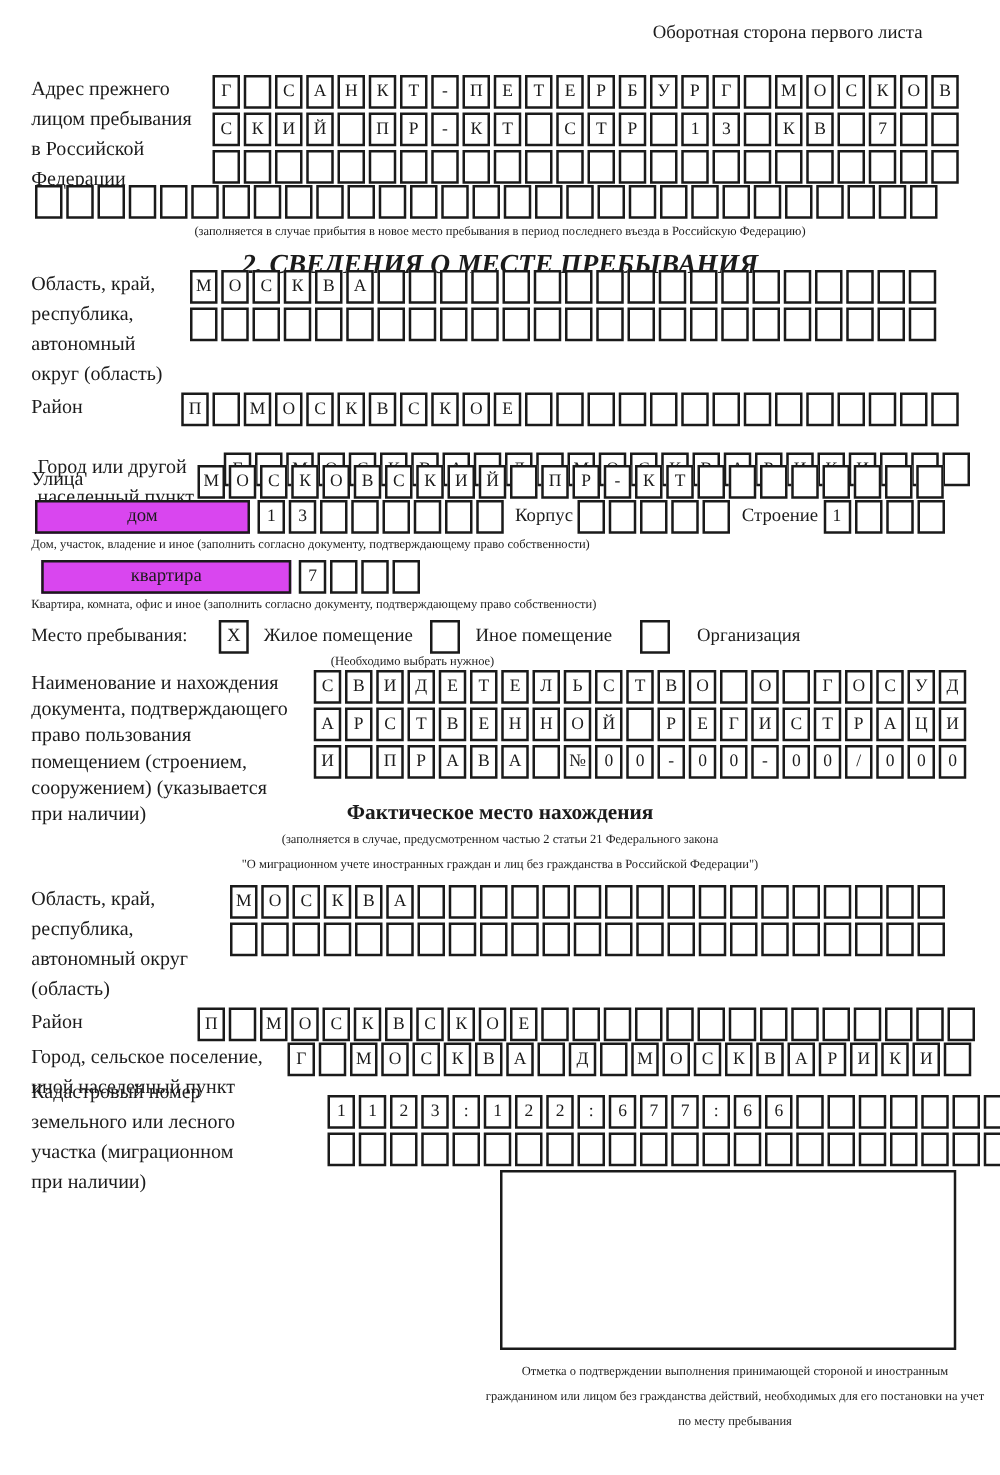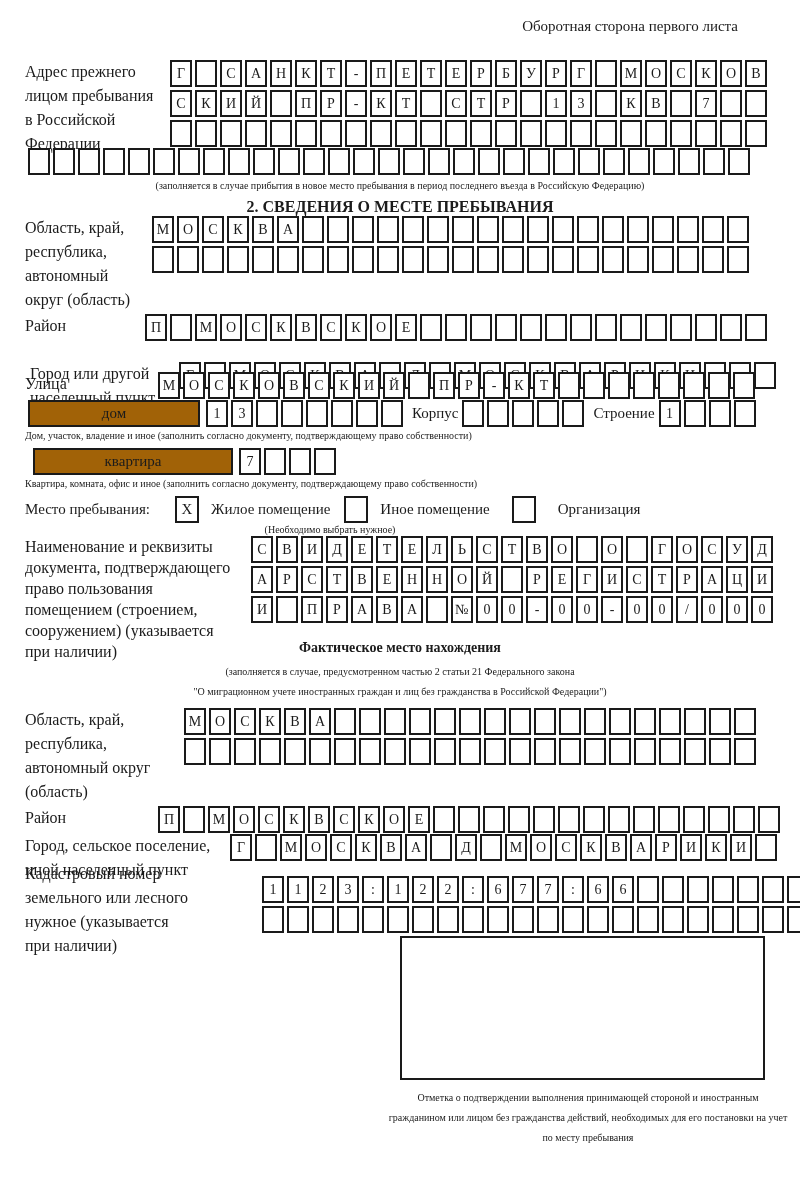--- a/index.html
+++ b/index.html
@@ -20,32 +20,32 @@
   .cellrow{display:flex;margin-bottom:3px;}
   .cell{
     width:22px;height:27px;box-sizing:border-box;
     border:2px solid #1a1a1a;margin-right:3px;
     display:flex;align-items:center;justify-content:center;
     font-size:14px;background:#fff;flex:0 0 auto;
   }
   .widebox{
     box-sizing:border-box;border:2px solid #1a1a1a;height:27px;
     display:flex;align-items:center;justify-content:center;
-    font-size:15px;background:#a16207;flex:0 0 auto;
+    font-size:15px;background:#d946ef;flex:0 0 auto;
   }
   .inlinelabel{font-size:15px;line-height:27px;white-space:nowrap;}
   .checkbox{
     width:24px;height:27px;box-sizing:border-box;border:2px solid #1a1a1a;
     display:flex;align-items:center;justify-content:center;
     font-size:15px;background:#fff;flex:0 0 auto;
   }
   .note{font-size:10px;}
   .center{left:0;right:0;text-align:center;}
-  .heading{font-weight:bold;font-size:16px;}
-  .subheading{font-weight:bold;font-size:14px;}
+  .heading{font-weight:bold;font-size:22px;font-style:italic;}
+  .subheading{font-weight:bold;font-size:17px;}
   .bigbox{box-sizing:border-box;border:2px solid #1a1a1a;background:#fff;}
   .gap4{width:4px;flex:0 0 auto;}
   .gap6{width:6px;flex:0 0 auto;}
   .gap12{width:12px;flex:0 0 auto;}
   .gap14{width:14px;flex:0 0 auto;}
   .gap22{width:22px;flex:0 0 auto;}
 </style>
 </head>
 <body>
 
@@ -395,21 +395,21 @@
     <div class="inlinelabel">Иное помещение</div>
     <div class="gap22"></div>
     <div class="checkbox"></div>
     <div class="gap22"></div>
     <div class="inlinelabel">Организация</div>
   </div>
   <div class="abs note" style="top:524px;left:130px;width:400px;text-align:center;">(Необходимо выбрать нужное)</div>
 
   <div class="abs field" style="top:536px;left:25px;">
     <div class="flabel" style="width:226px;line-height:21px;">
-      <div>Наименование и реквизиты</div>
+      <div>Наименование и нахождения</div>
       <div>документа, подтверждающего</div>
       <div>право пользования</div>
       <div>помещением (строением,</div>
       <div>сооружением) (указывается</div>
       <div>при наличии)</div>
     </div>
     <div class="rows">
       <div class="cellrow">
           <div class="cell">С</div>
           <div class="cell">В</div>
@@ -608,21 +608,21 @@
         <div class="cell">К</div>
         <div class="cell">И</div>
         <div class="cell"></div>
       </div>
   </div>
 
   <div class="abs field" style="top:862px;left:25px;gap:32px;">
     <div class="flabel" style="width:205px;">
       <div>Кадастровый номер</div>
       <div>земельного или лесного</div>
-      <div>нужное (указывается</div>
+      <div>участка (миграционном</div>
       <div>при наличии)</div>
     </div>
     <div class="rows" style="margin-top:14px;">
       <div class="cellrow">
           <div class="cell">1</div>
           <div class="cell">1</div>
           <div class="cell">2</div>
           <div class="cell">3</div>
           <div class="cell">:</div>
           <div class="cell">1</div>

